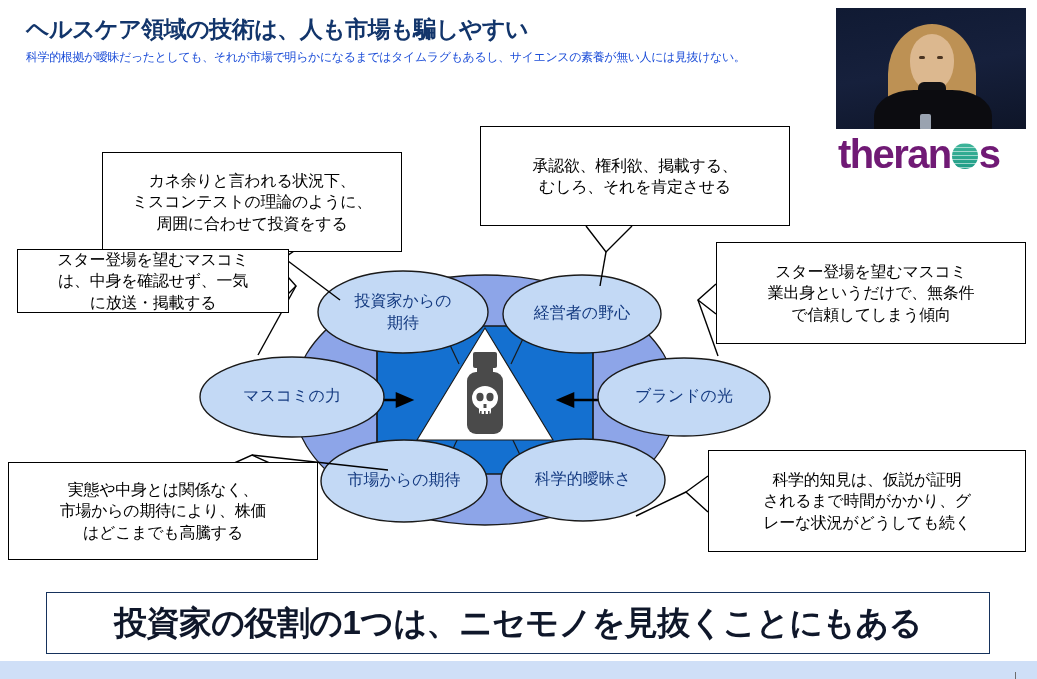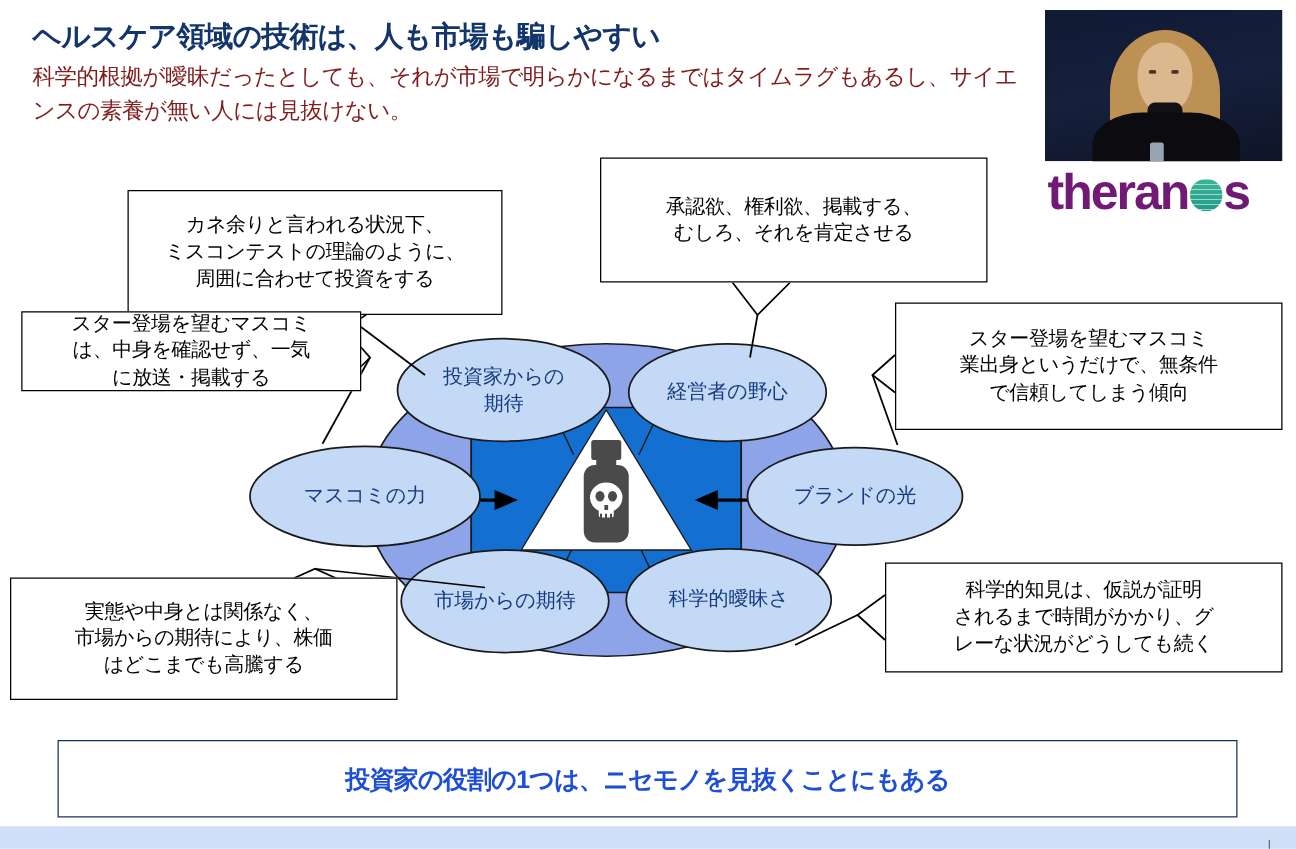--- a/index.html
+++ b/index.html
@@ -32,22 +32,22 @@
     color: #12356b;
     letter-spacing: -0.5px;
     line-height: 1.15;
     white-space: nowrap;
   }
   #slide-subtitle {
     position: absolute;
     left: 26px;
     top: 48px;
     width: 800px;
-    font-size: 18px;
-    color: #7f1d1d;
+    font-size: 12px;
+    color: #1d4ed8;
     line-height: 1.5;
     letter-spacing: -0.4px;
   }
 
   
   #portrait-photo {
     position: absolute;
     left: 836px;
     top: 8px;
     width: 190px;
@@ -175,21 +175,21 @@
     letter-spacing: -0.3px;
     padding: 4px 6px;
     z-index: 5;
   }
 
   #callout-investor   { left: 102px; top: 126px; width: 300px; height: 100px; margin-top: 26px; }
   #callout-desire     { left: 480px; top: 126px; width: 310px; height: 100px; }
   #callout-media      { left: 17px;   top: 249px; width: 272px; height: 64px; }
   #callout-brand      { left: 716px; top: 242px; width: 310px; height: 102px; }
   #callout-market     { left: 8px;   top: 462px; width: 310px; height: 98px; }
-  #callout-science    { left: 708px; top: 450px; width: 318px; height: 88px; }
+  #callout-science    { left: 708px; top: 450px; width: 318px; height: 102px; }
 
   
   #leaders {
     position: absolute;
     inset: 0;
     pointer-events: none;
     z-index: 4;
   }
 
   
@@ -200,23 +200,23 @@
     width: 944px;
     height: 62px;
     border: 1.6px solid #16325c;
     background: #ffffff;
     display: flex;
     align-items: center;
     justify-content: center;
     box-sizing: border-box;
   }
   #conclusion-banner .txt {
-    font-size: 20px;
+    font-size: 33px;
     font-weight: bold;
-    color: #1d4ed8;
+    color: #0f172a;
     letter-spacing: -0.6px;
   }
 
   #footer-bar {
     position: absolute;
     left: 0;
     top: 661px;
     width: 1037px;
     height: 18px;
     background: #cfdff7;

